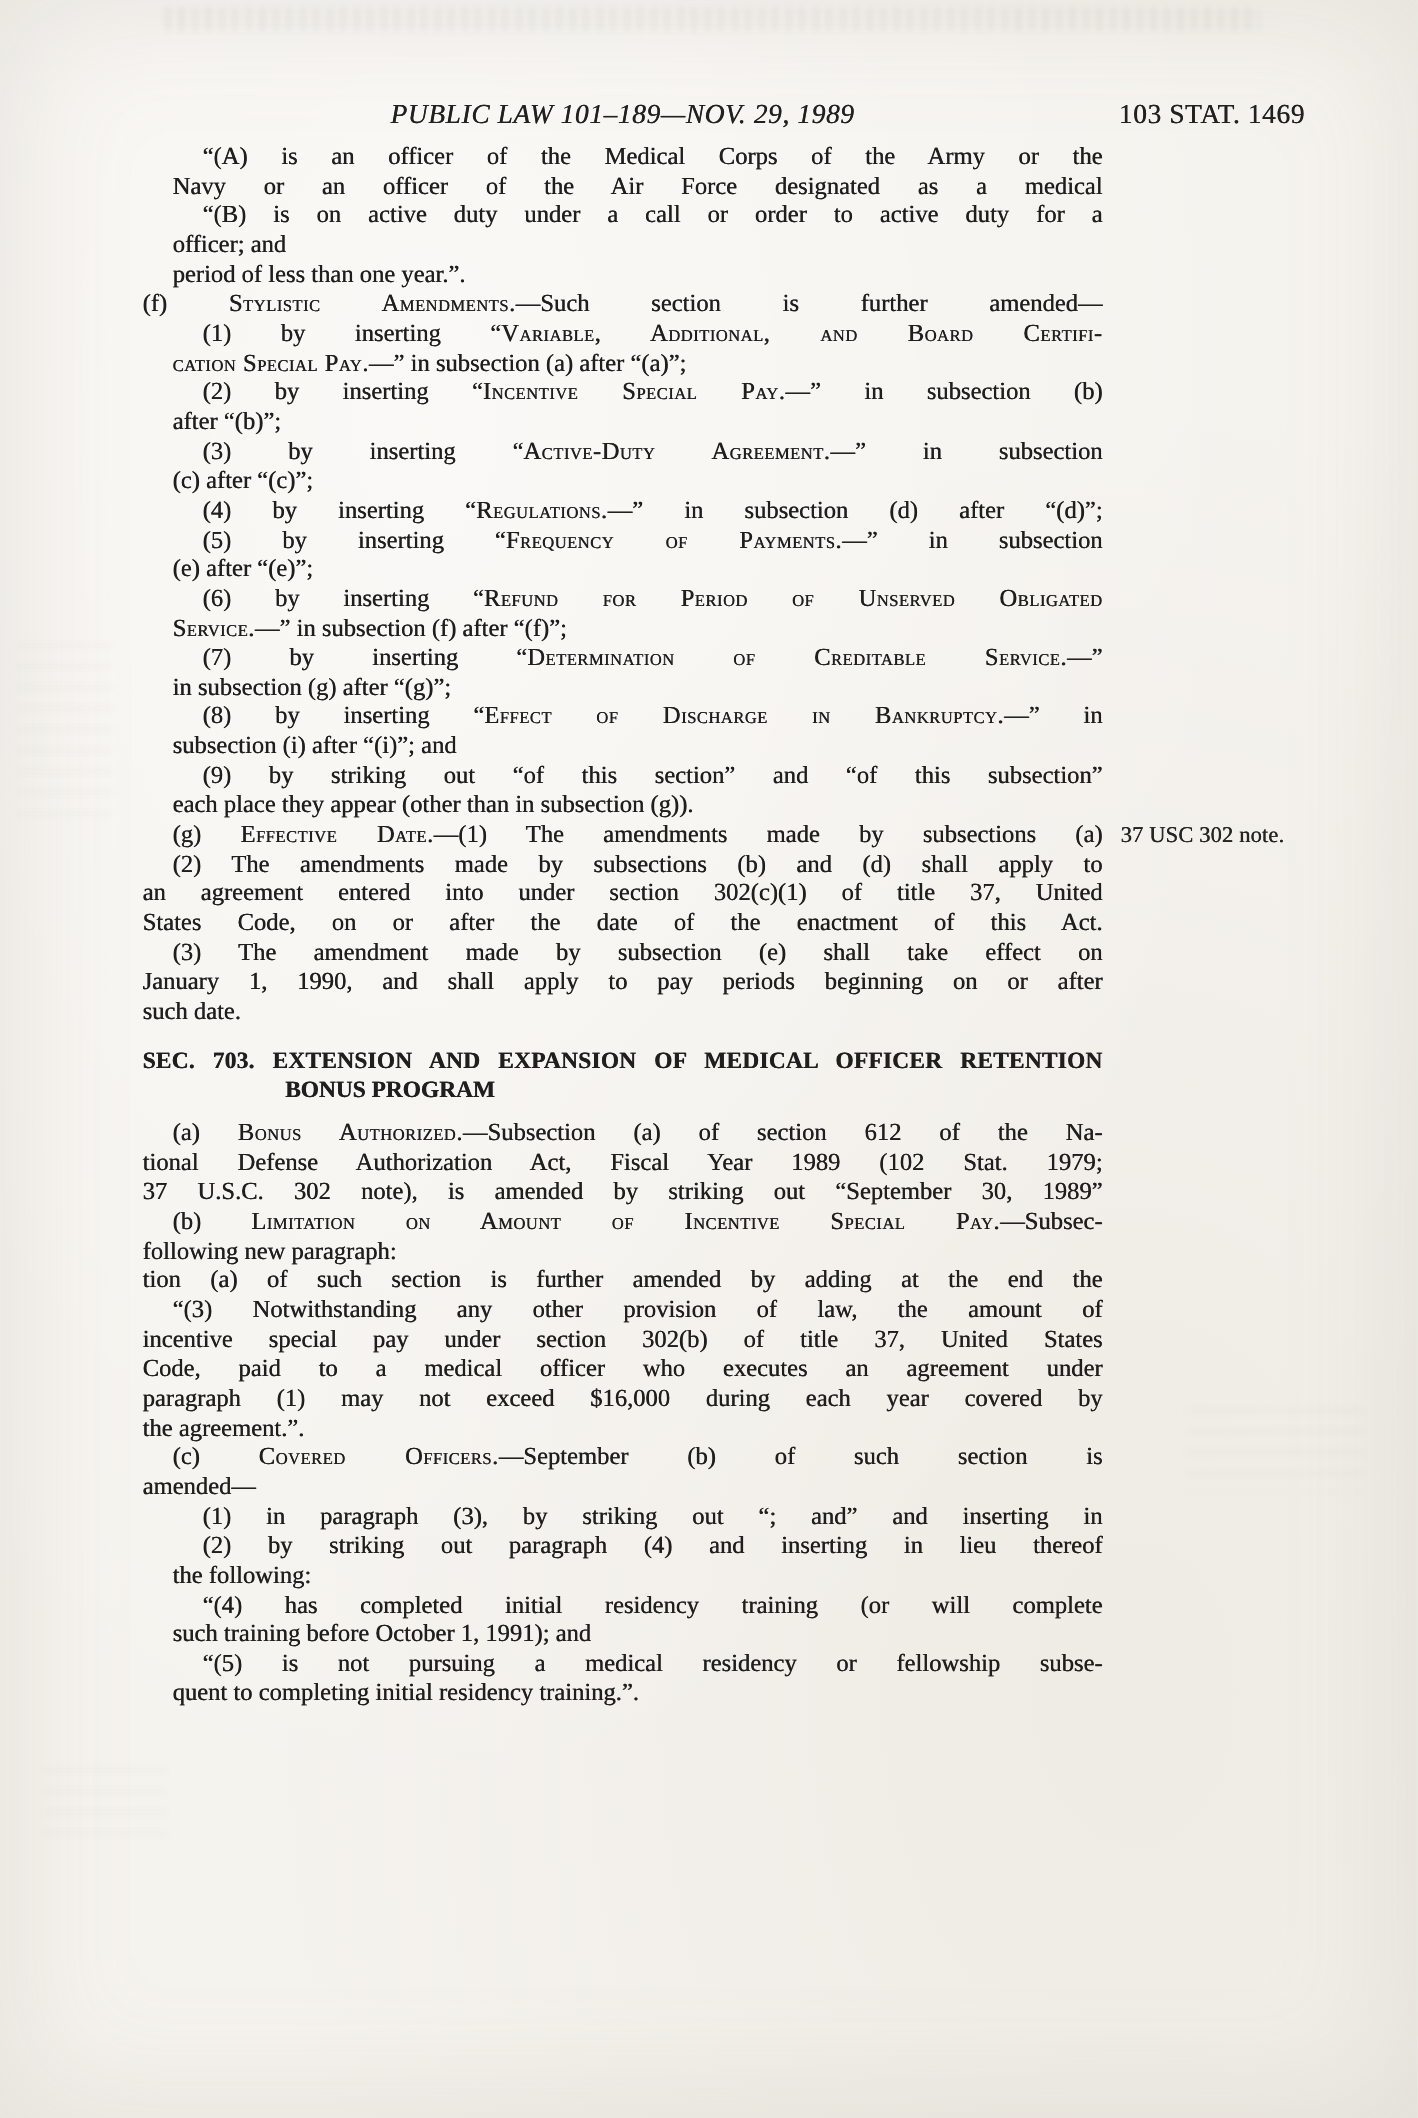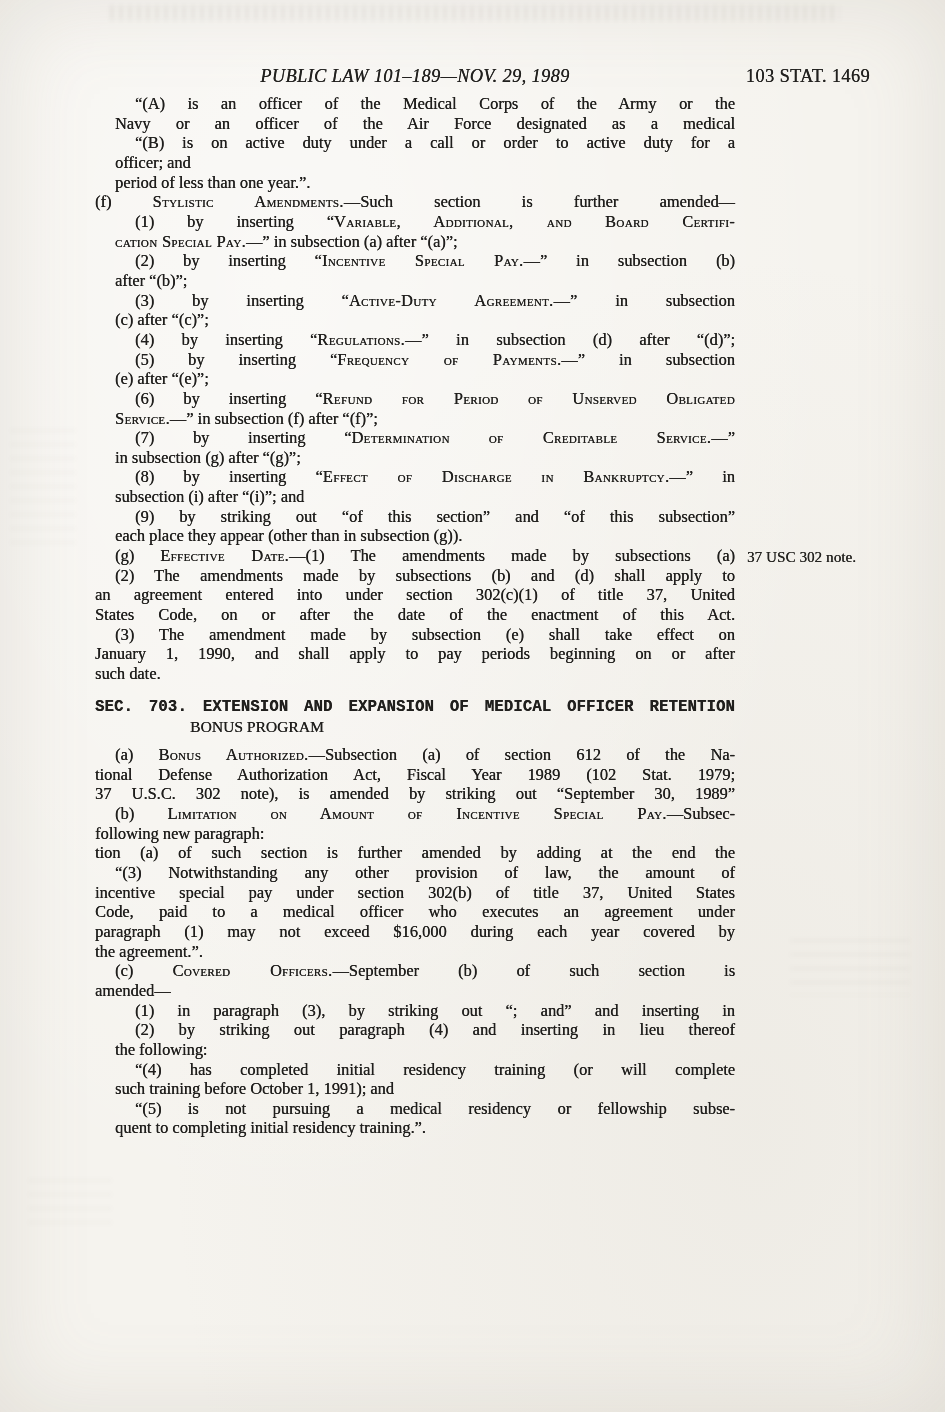--- a/index.html
+++ b/index.html
@@ -27,22 +27,22 @@
   .doc {
     position:absolute; top:94px; left:95px; width:640px;
     font-size:16.4px; line-height:19.65px; color:#201f1d;
     text-shadow:.25px 0 0 currentColor;
   }
   .line { position:relative; min-height:19.65px; }
   .ind1 { margin-left:20px; }
   .ind2 { margin-left:40px; }
   .just { text-align:justify; text-align-last:justify; }
   .sc   { font-variant:small-caps; letter-spacing:.35px; }
-  .h1   { font-weight:bold; font-size:15.6px; margin-top:14px; letter-spacing:.15px;font-family:Liberation Mono, monospace; }
-  .h2   { font-weight:normal; font-size:15.6px; margin-left:95px; margin-bottom:8px; }
+  .h1   { font-weight:bold; font-size:15.6px; margin-top:14px; letter-spacing:.15px; }
+  .h2   { font-weight:bold; font-size:15.6px; margin-left:95px; margin-bottom:8px; }
   .margin-note {
     position:absolute; left:calc(100% + 12px); top:2px;
     font-size:15px; white-space:nowrap; letter-spacing:.1px;
     text-align:center; text-align-last:left; font-variant:normal; font-weight:normal;
     color:#262522;
   }
   .artifact {
     position:absolute; pointer-events:none;
     background:repeating-linear-gradient(
       90deg, rgba(110,105,95,.55) 0 4px, rgba(110,105,95,0) 4px 9px);

